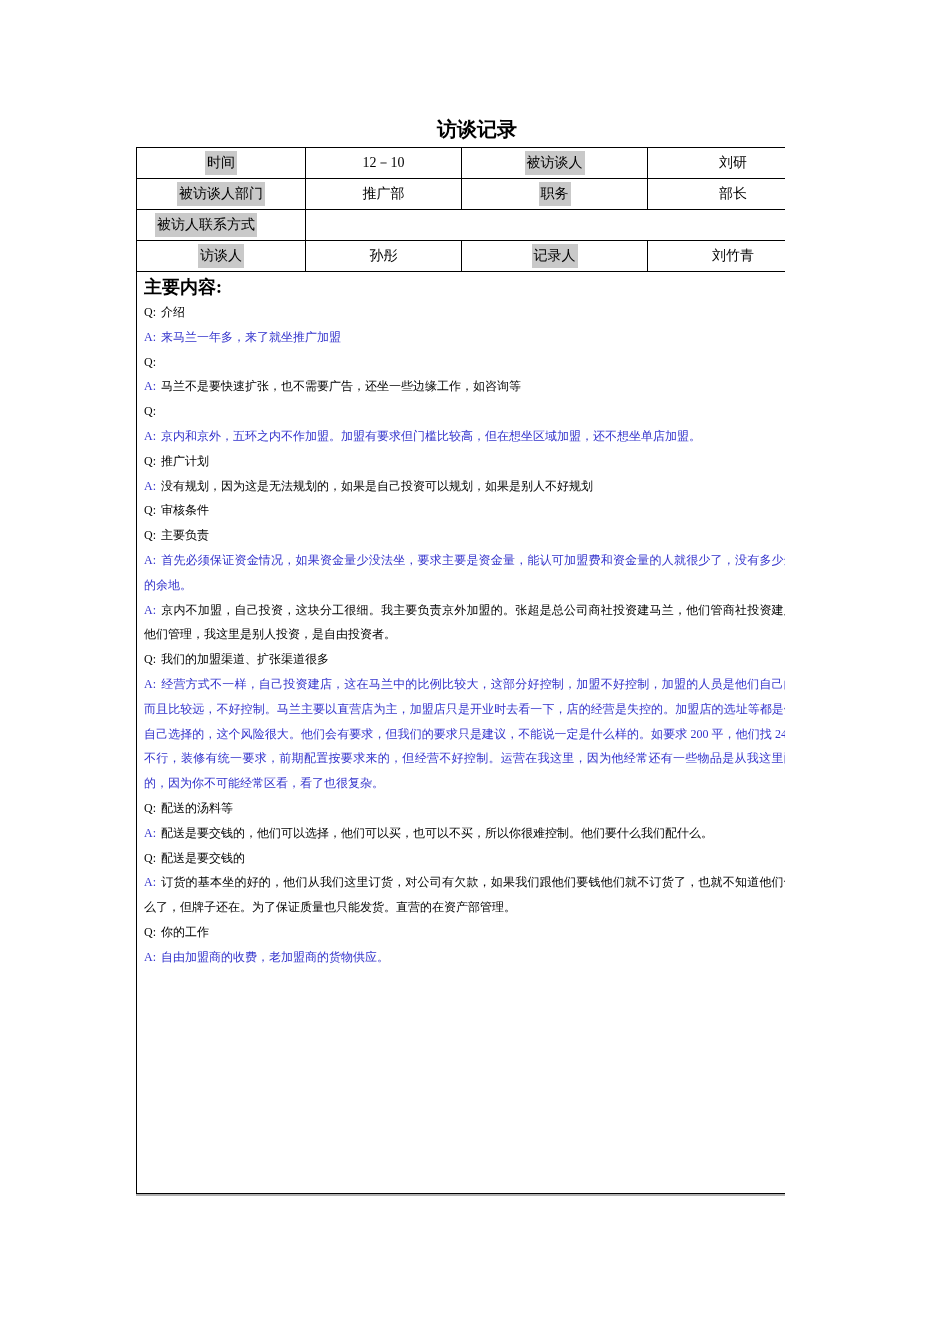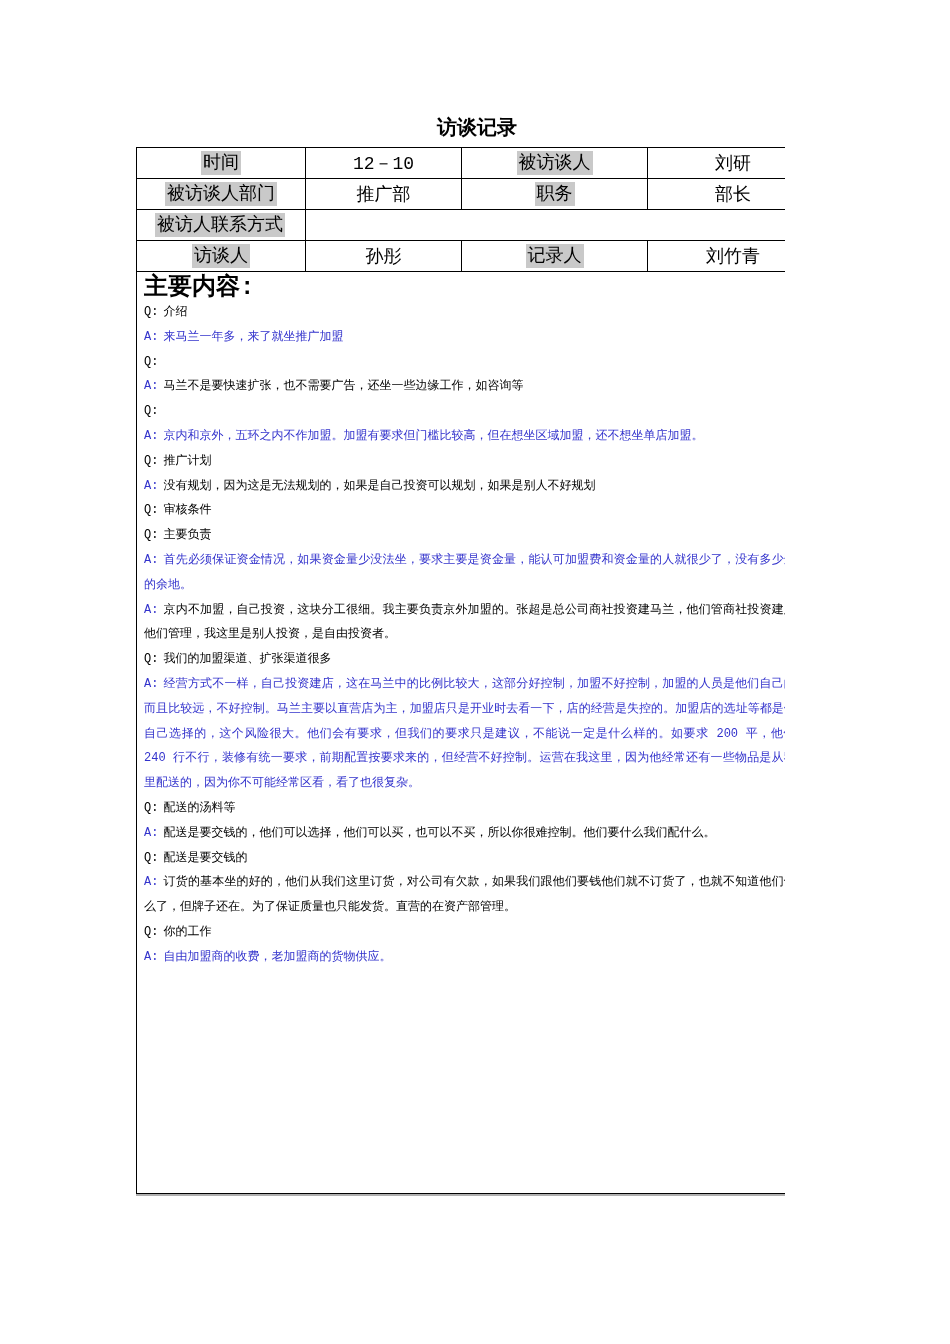--- a/index.html
+++ b/index.html
@@ -2,21 +2,21 @@
 <html style="--answer-blue: #3232CC; --label-highlight: #C9C9C9;"><head>
 <meta charset="utf-8">
 <style>
   * { margin: 0; padding: 0; box-sizing: border-box; }
   html, body { background: #ffffff; }
   .page {
     position: relative;
     width: 785px;
     height: 1344px;
     background: #ffffff;
-    font-family: Liberation Mono, monospace;
+    font-family: Liberation Serif, serif;
     color: #000000;
     overflow: hidden;
   }
   .doc {
     position: absolute;
     left: 136px;
     top: 116px;
     width: 682px;
   }
   .doc-title {
@@ -27,21 +27,21 @@
     margin-bottom: 5px;
   }
   table.info {
     width: 682px;
     border-collapse: collapse;
     table-layout: fixed;
   }
   table.info td {
     border: 1px solid #000000;
     height: 31px;
-    font-size: 18px;
+    font-size: 14px;
     text-align: center;
     vertical-align: middle;
     padding: 0;
     overflow: hidden;
     white-space: nowrap;
     margin-left: 28px;
   }
   table.info td.left { text-align: left; padding-left: 18px; }
   .hl {
     background: var(--label-highlight, #C9C9C9);
@@ -52,21 +52,21 @@
   .content-box {
     border: 1px solid #000000;
     border-top: none;
     width: 682px;
     height: 922px;
     padding: 3px 9px 0 7px;
     overflow: hidden;
     box-shadow: 0 2px 0 rgba(110,110,110,0.55);
   }
   .content-heading {
-    font-size: 24px;
+    font-size: 18px;
     font-weight: 700;
     line-height: 25px;
   }
   .qa-line {
     font-size: 12px;
     line-height: 24.8px;
     text-align: justify;
     color: #000000;
   }
   .qa-line .pre { color: #000000; }

